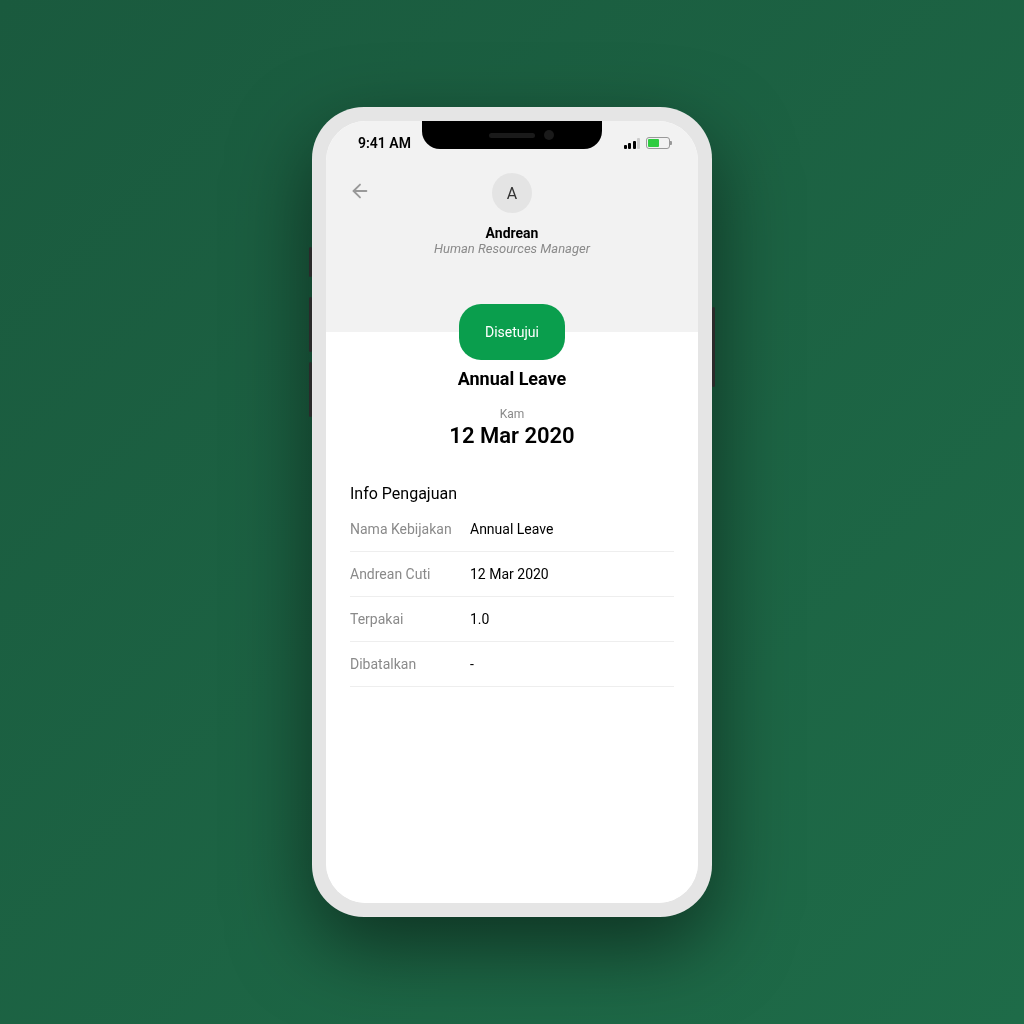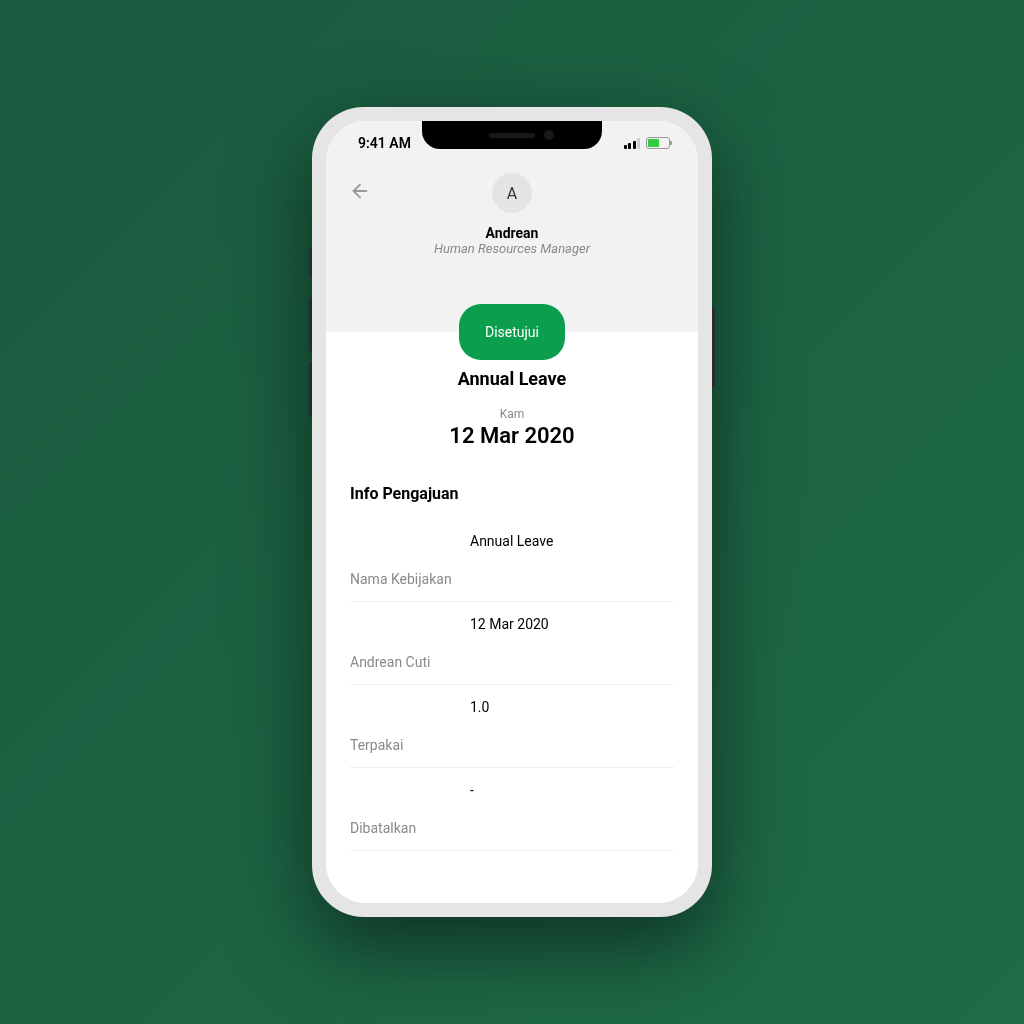--- a/index.html
+++ b/index.html
@@ -236,37 +236,36 @@
     }
 
     .date-full {
       font-size: 22px;
       font-weight: 600;
       color: #000;
     }
 
     .info-heading {
       font-size: 16px;
-      font-weight: 700;
-      color: #000;
-      margin-bottom: 16px;
+      font-weight: 400;
+      color: #000;
+      margin-bottom: 4px;
     }
 
     .info-row {
       display: flex;
       padding: 14px 0;
       border-bottom: 1px solid #eee;
       font-size: 14px;
     }
 
     .info-label {
       width: 120px;
       color: #8a8a8a;
       flex-shrink: 0;
-      margin-top: 38px;
     }
 
     .info-value {
       color: #000;
     }
   </style>
 </head>
 <body>
 
 <div class="phone-frame">

